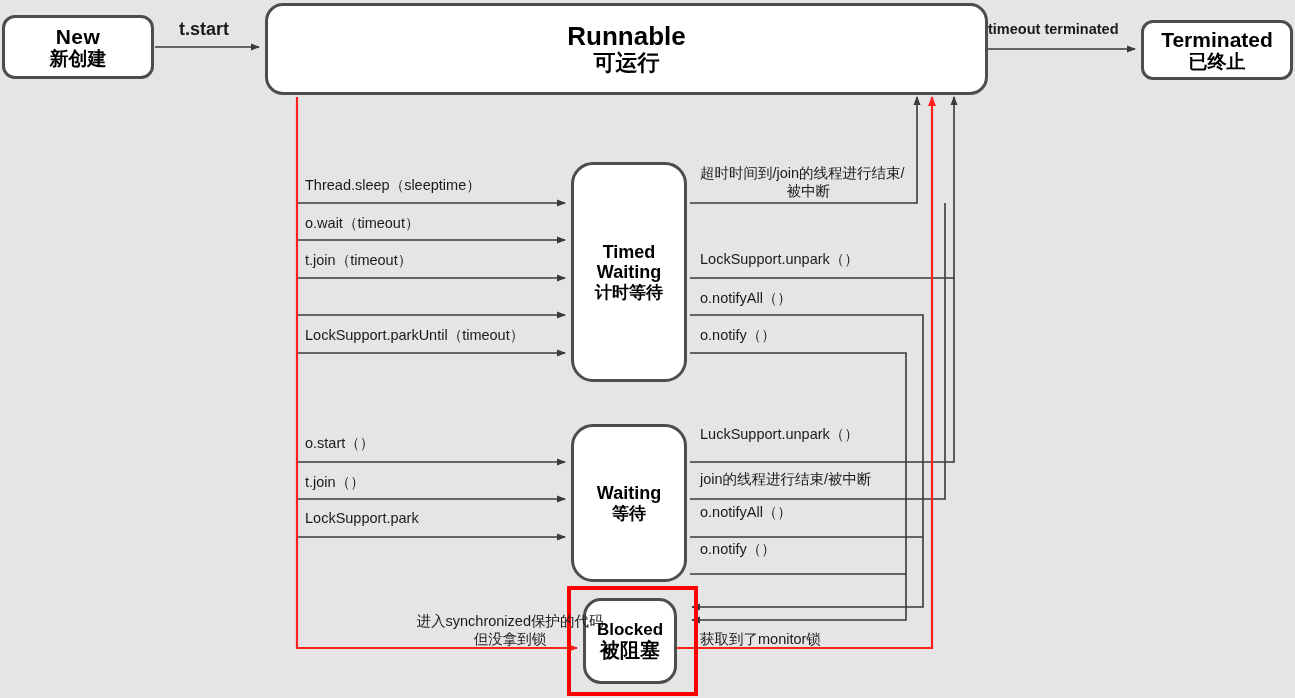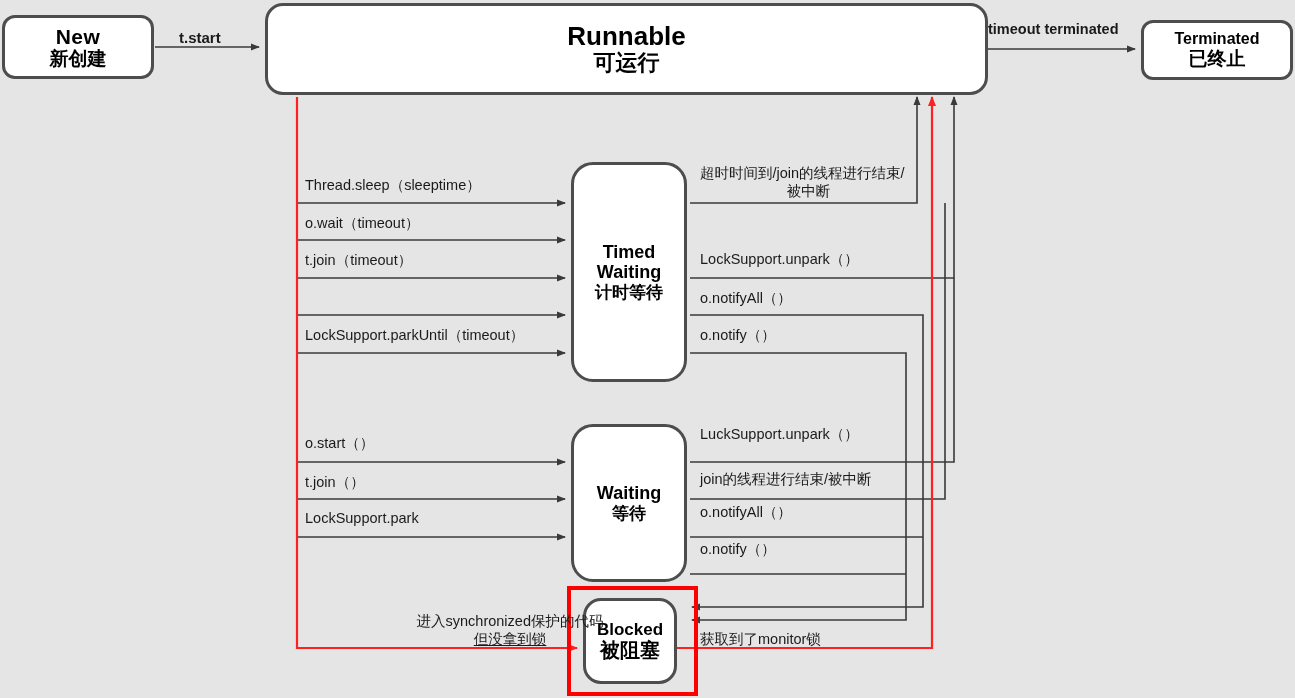--- a/index.html
+++ b/index.html
@@ -15,21 +15,21 @@
 
   #node-new{left:2px;top:15px;width:152px;height:64px;border-radius:13px;}
   #node-new .en{font-size:21px;letter-spacing:.5px;}
   #node-new .cn{font-size:19px;}
 
   #node-runnable{left:265px;top:3px;width:723px;height:92px;border-radius:18px;}
   #node-runnable .en{font-size:26px;}
   #node-runnable .cn{font-size:22px;}
 
   #node-terminated{left:1141px;top:20px;width:152px;height:60px;border-radius:12px;}
-  #node-terminated .en{font-size:16px;}
+  #node-terminated .en{font-size:21px;}
   #node-terminated .cn{font-size:19px;}
 
   #node-timed{left:571px;top:162px;width:116px;height:220px;border-radius:22px;}
   #node-timed .en{font-size:18px;}
   #node-timed .cn{font-size:17px;}
 
   #node-waiting{left:571px;top:424px;width:116px;height:158px;border-radius:22px;}
   #node-waiting .en{font-size:18px;}
   #node-waiting .cn{font-size:17px;}
 
@@ -124,21 +124,21 @@
     <div class="en">Waiting</div>
     <div class="cn">等待</div>
   </div>
 
   <div id="blocked-highlight"></div>
   <div class="node" id="node-blocked">
     <div class="en">Blocked</div>
     <div class="cn">被阻塞</div>
   </div>
 
-  <div class="lbl bold" style="left:179px;top:29px;font-size:15px;">t.start</div>
+  <div class="lbl bold" style="left:179px;top:19px;font-size:18px;">t.start</div>
 
   <div class="lbl bold" style="left:988px;top:21px;font-size:14.5px;">timeout terminated</div>
 
   <div class="lbl" style="left:305px;top:176px;">Thread.sleep（sleeptime）</div>
   <div class="lbl" style="left:305px;top:214px;">o.wait（timeout）</div>
   <div class="lbl" style="left:305px;top:251px;">t.join（timeout）</div>
   <div class="lbl" style="left:305px;top:326px;">LockSupport.parkUntil（timeout）</div>
 
   <div class="lbl" style="left:700px;top:164px;">超时时间到/join的线程进行结束/</div>
   <div class="lbl" style="left:700px;width:217px;text-align:center;top:182px;">被中断</div>
@@ -149,16 +149,16 @@
   <div class="lbl" style="left:305px;top:434px;">o.start（）</div>
   <div class="lbl" style="left:305px;top:473px;">t.join（）</div>
   <div class="lbl" style="left:305px;top:510px;">LockSupport.park</div>
 
   <div class="lbl" style="left:700px;top:425px;">LuckSupport.unpark（）</div>
   <div class="lbl" style="left:700px;top:470px;">join的线程进行结束/被中断</div>
   <div class="lbl" style="left:700px;top:503px;">o.notifyAll（）</div>
   <div class="lbl" style="left:700px;top:540px;">o.notify（）</div>
 
   <div class="lbl ctr" style="left:305px;top:612px;width:410px;">进入synchronized保护的代码</div>
-  <div class="lbl ctr" style="left:305px;top:630px;width:410px;text-decoration:underline;">但没拿到锁</div>
+  <div class="lbl ctr" style="left:305px;top:630px;width:410px;">但没拿到锁</div>
   <div class="lbl" style="left:700px;top:630px;">获取到了monitor锁</div>
 
 </div>
 
 </body></html>

